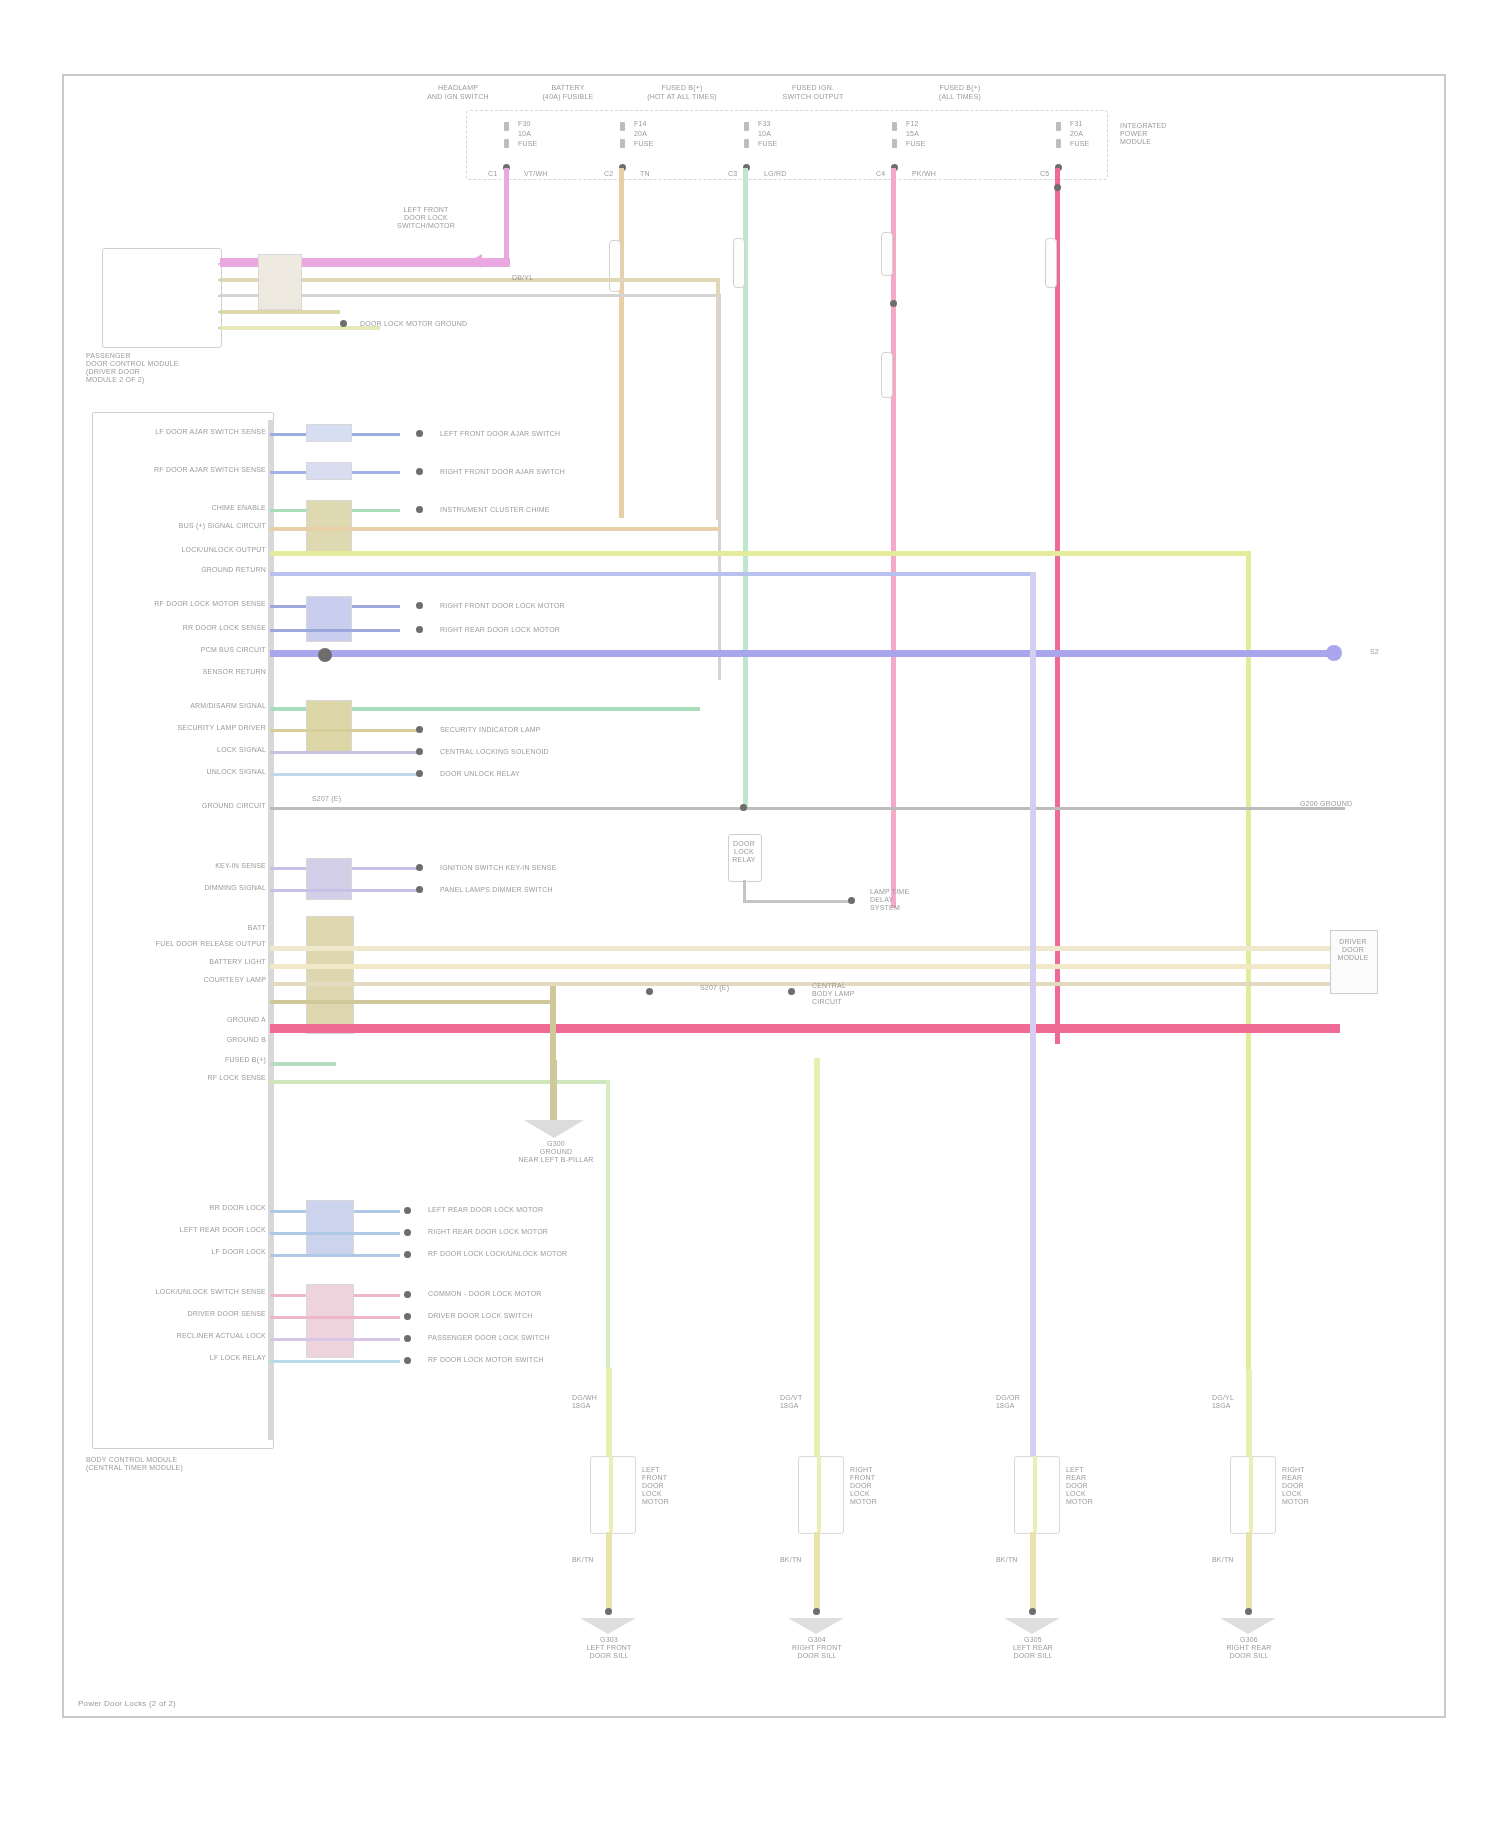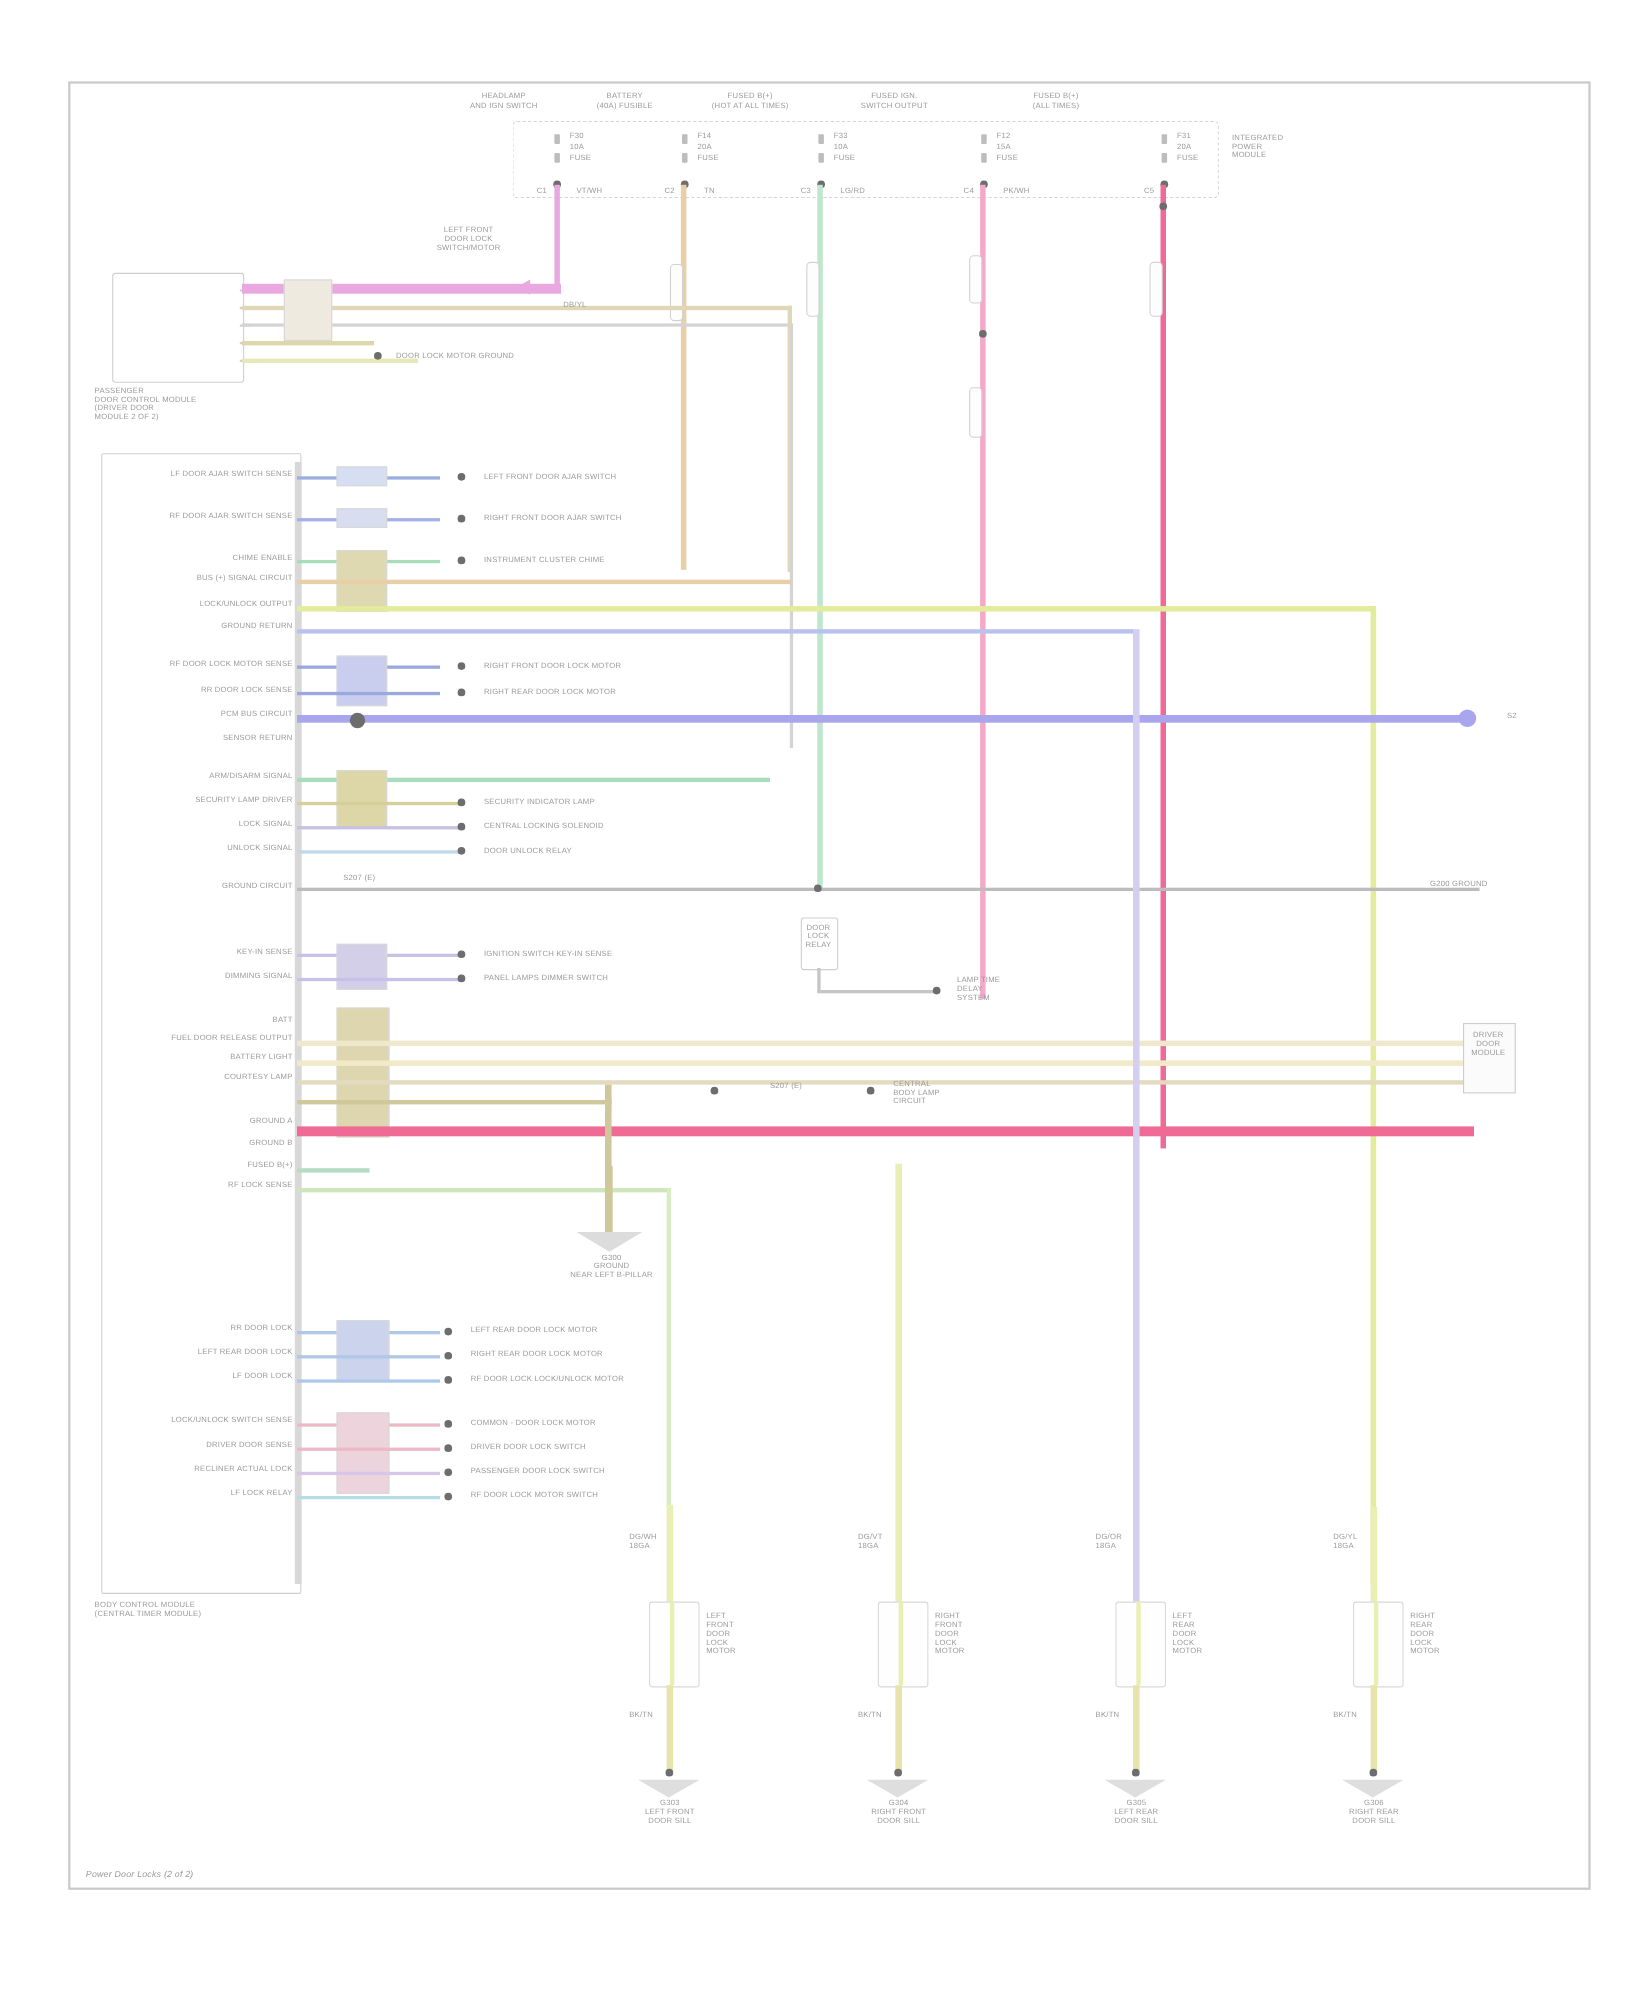--- a/index.html
+++ b/index.html
@@ -388,15 +388,15 @@
 LOCK
 MOTOR</div>
   <div class="wire vw" style="left:1246px;top:1532px;height:80px;width:6px;background:#e8e3ac;"></div>
   <div class="lbl" style="left:1212px;top:1556px;width:34px;">BK/TN</div>
   <div class="dot" style="left:1245px;top:1608px;"></div>
   <div class="tri" style="left:1220px;top:1618px;border-left:28px solid transparent;border-right:28px solid transparent;border-top:16px solid #dedede;"></div>
   <div class="lbl c" style="left:1196px;top:1636px;width:106px;">G306
 RIGHT REAR
 DOOR SILL</div>
 
-  <div class="lbl" style="left:78px;top:1700px;width:300px;font-size:8px;font-style:italic;">Power Door Locks (2 of 2)</div>
+  <div class="lbl" style="left:78px;top:1700px;width:300px;font-size:8px;">Power Door Locks (2 of 2)</div>
 
 </div>
 
 </body></html>

